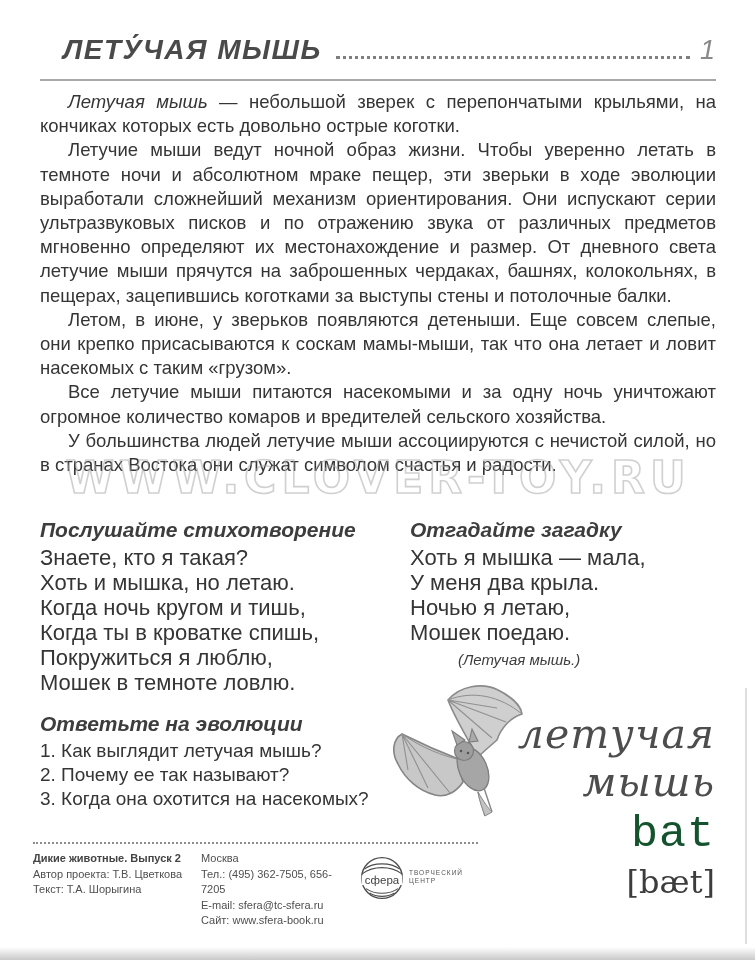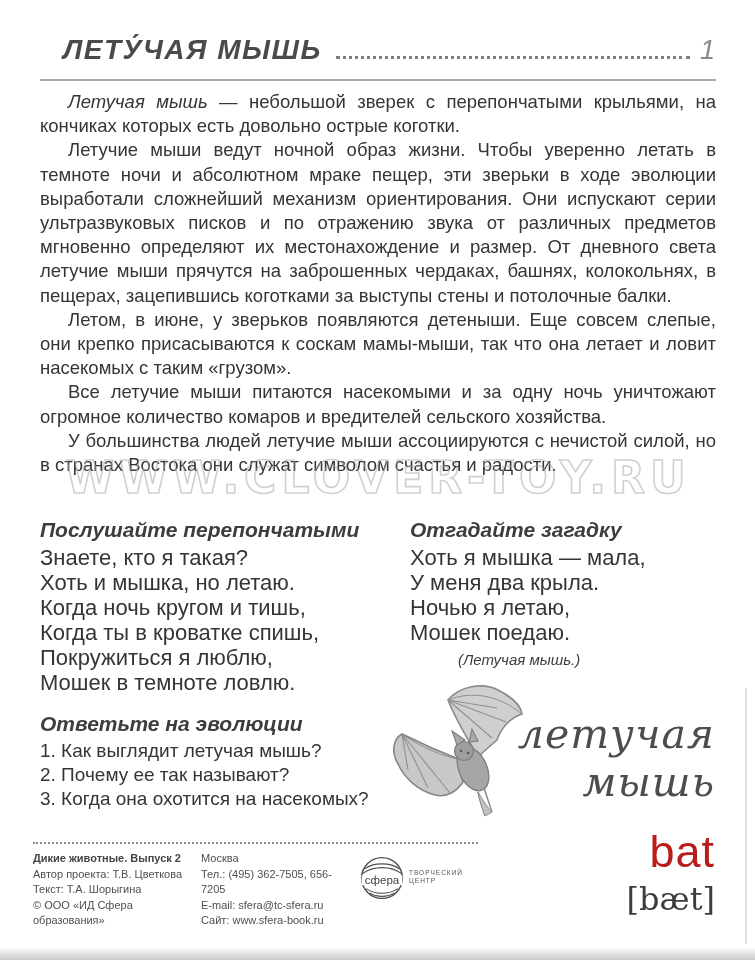--- a/index.html
+++ b/index.html
@@ -31,21 +31,21 @@
   .verse-line{font-size:22px;line-height:25px;color:#353535;}
   .riddle-answer{font-size:15px;line-height:25px;font-style:italic;color:#3d3d3d;padding-left:48px;margin-top:2px;}
   
   .questions{position:absolute;top:712px;left:40px;width:400px;z-index:3;}
   .question-line{font-size:19px;line-height:24px;color:#353535;}
   
   .bat-art{position:absolute;left:388px;top:660px;width:162px;height:178px;z-index:2;}
   
   .vocab{position:absolute;top:710px;right:40px;width:235px;text-align:right;z-index:3;}
   .cursive-ru{font-family:"DejaVu Serif",serif;font-style:italic;font-size:41px;line-height:48px;color:#4d4d4d;letter-spacing:1px;}
-  .vocab-en{font-family:Liberation Sans, sans-serif;font-size:45px;line-height:50px;color:#b91c1c;letter-spacing:1px;margin-top:21px;}
+  .vocab-en{font-family:Liberation Mono, monospace;font-size:45px;line-height:50px;color:#14532d;letter-spacing:1px;margin-top:4px;}
   .vocab-tr{font-family:"DejaVu Serif",serif;font-size:32px;line-height:40px;color:#3c3c3c;margin-top:2px;}
   
   .footer{position:absolute;top:842px;left:33px;width:445px;border-top:2px dotted #8d8d8d;padding-top:7px;display:flex;z-index:3;}
   .footer-col{font-size:11px;line-height:15.5px;color:#4f4f4f;}
   .footer-col.left{width:168px;}
   .footer-col.mid{width:152px;}
   .footer-bold{font-weight:bold;color:#444444;}
   .footer-logo{display:flex;align-items:flex-start;margin-left:6px;padding-top:4px;}
   .logo-tagline{font-size:6.5px;line-height:8px;letter-spacing:1px;color:#555;text-transform:uppercase;margin-left:4px;margin-top:14px;}
   
@@ -69,21 +69,21 @@
     <p>Летучие мыши ведут ночной образ жизни. Чтобы уверенно летать в темноте ночи и абсолютном мраке пещер, эти зверьки в ходе эволюции выработали сложнейший механизм ориентирования. Они испускают серии ультразвуковых писков и по отражению звука от различных предметов мгновенно определяют их местонахождение и размер. От дневного света летучие мыши прячутся на заброшенных чердаках, башнях, колокольнях, в пещерах, зацепившись коготками за выступы стены и потолочные балки.</p>
     <p>Летом, в июне, у зверьков появляются детеныши. Еще совсем слепые, они крепко присасываются к соскам мамы-мыши, так что она летает и ловит насекомых с таким «грузом».</p>
     <p>Все летучие мыши питаются насекомыми и за одну ночь уничтожают огромное количество комаров и вредителей сельского хозяйства.</p>
     <p>У большинства людей летучие мыши ассоциируются с нечистой силой, но в странах Востока они служат символом счастья и радости.</p>
   </div>
 
   <div class="watermark">WWW.CLOVER-TOY.RU</div>
 
   <div class="columns">
     <div class="col-left">
-      <div class="col-heading">Послушайте перепончатыми</div>
+      <div class="col-heading">Послушайте стихотворение</div>
       <div class="verse-line">Знаете, кто я такая?</div>
       <div class="verse-line">Хоть и мышка, но летаю.</div>
       <div class="verse-line">Когда ночь кругом и тишь,</div>
       <div class="verse-line">Когда ты в кроватке спишь,</div>
       <div class="verse-line">Покружиться я люблю,</div>
       <div class="verse-line">Мошек в темноте ловлю.</div>
     </div>
     <div class="col-right">
       <div class="col-heading">Отгадайте загадку</div>
       <div class="verse-line">Хоть я мышка — мала,</div>
@@ -128,21 +128,20 @@
     <div class="cursive-ru">мышь</div>
     <div class="vocab-en">bat</div>
     <div class="vocab-tr">[bæt]</div>
   </div>
 
   <div class="footer">
     <div class="footer-col left">
       <div class="footer-bold">Дикие животные. Выпуск 2</div>
       <div>Автор проекта: Т.В. Цветкова</div>
       <div>Текст: Т.А. Шорыгина</div>
-      <div>© ООО «ИД Сфера образования»</div>
     </div>
     <div class="footer-col mid">
       <div>Москва</div>
       <div>Тел.: (495) 362-7505, 656-7205</div>
       <div>E-mail: sfera@tc-sfera.ru</div>
       <div>Сайт: www.sfera-book.ru</div>
     </div>
     <div class="footer-logo">
       <svg width="46" height="46" viewBox="0 0 52 52" xmlns="http://www.w3.org/2000/svg">
         <circle cx="26" cy="26" r="23" fill="none" stroke="#4d4d4d" stroke-width="1.6"></circle>

